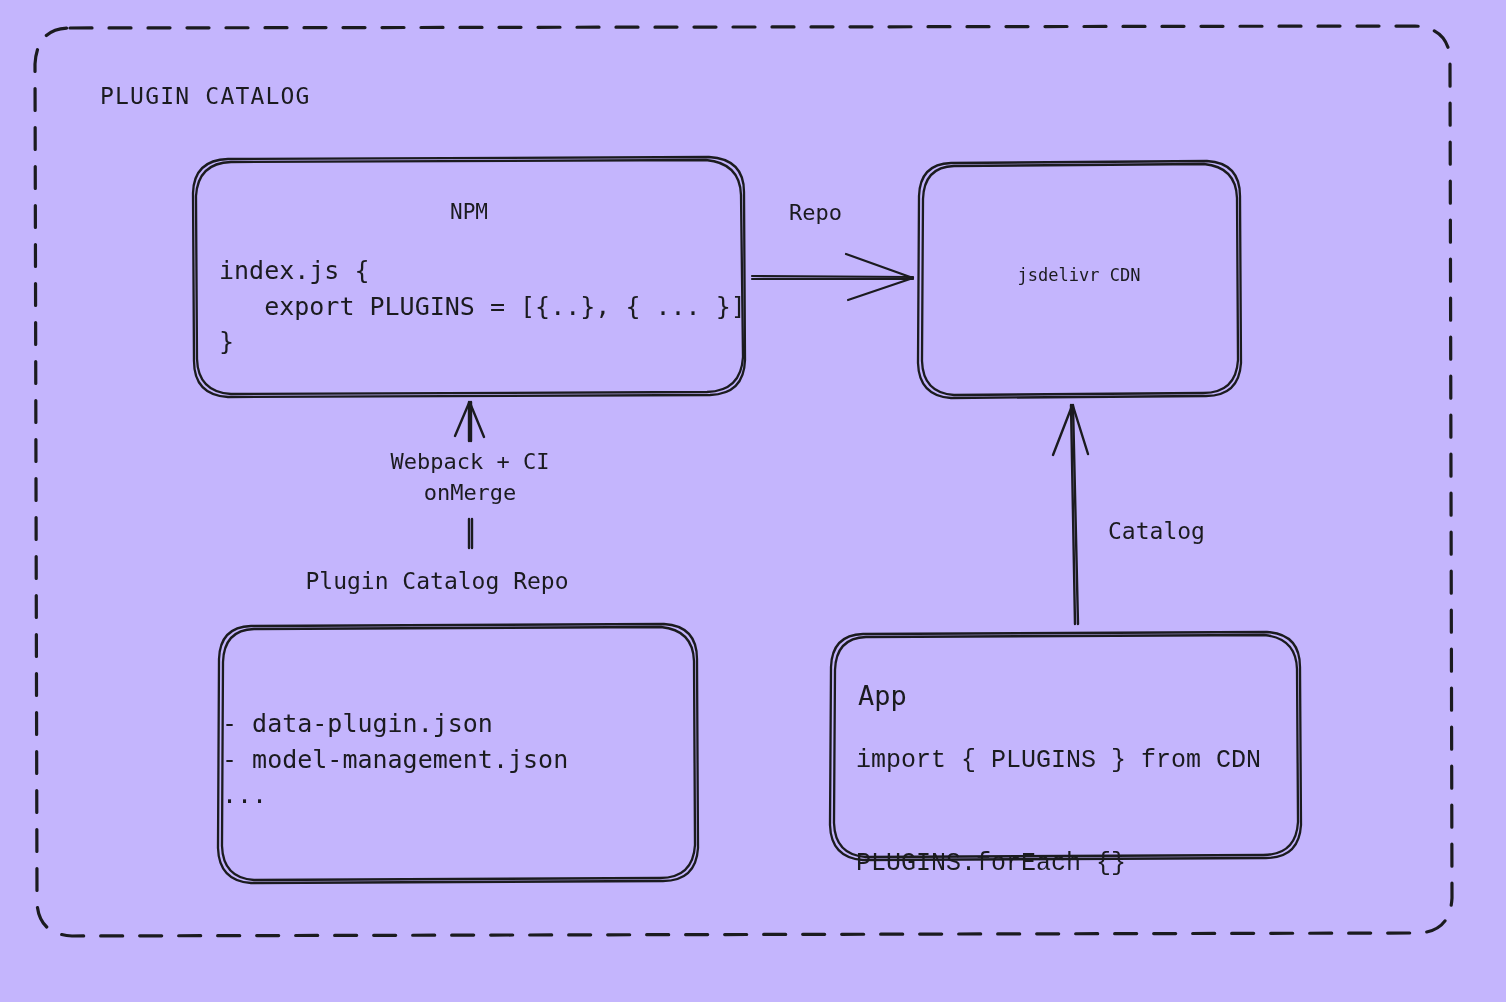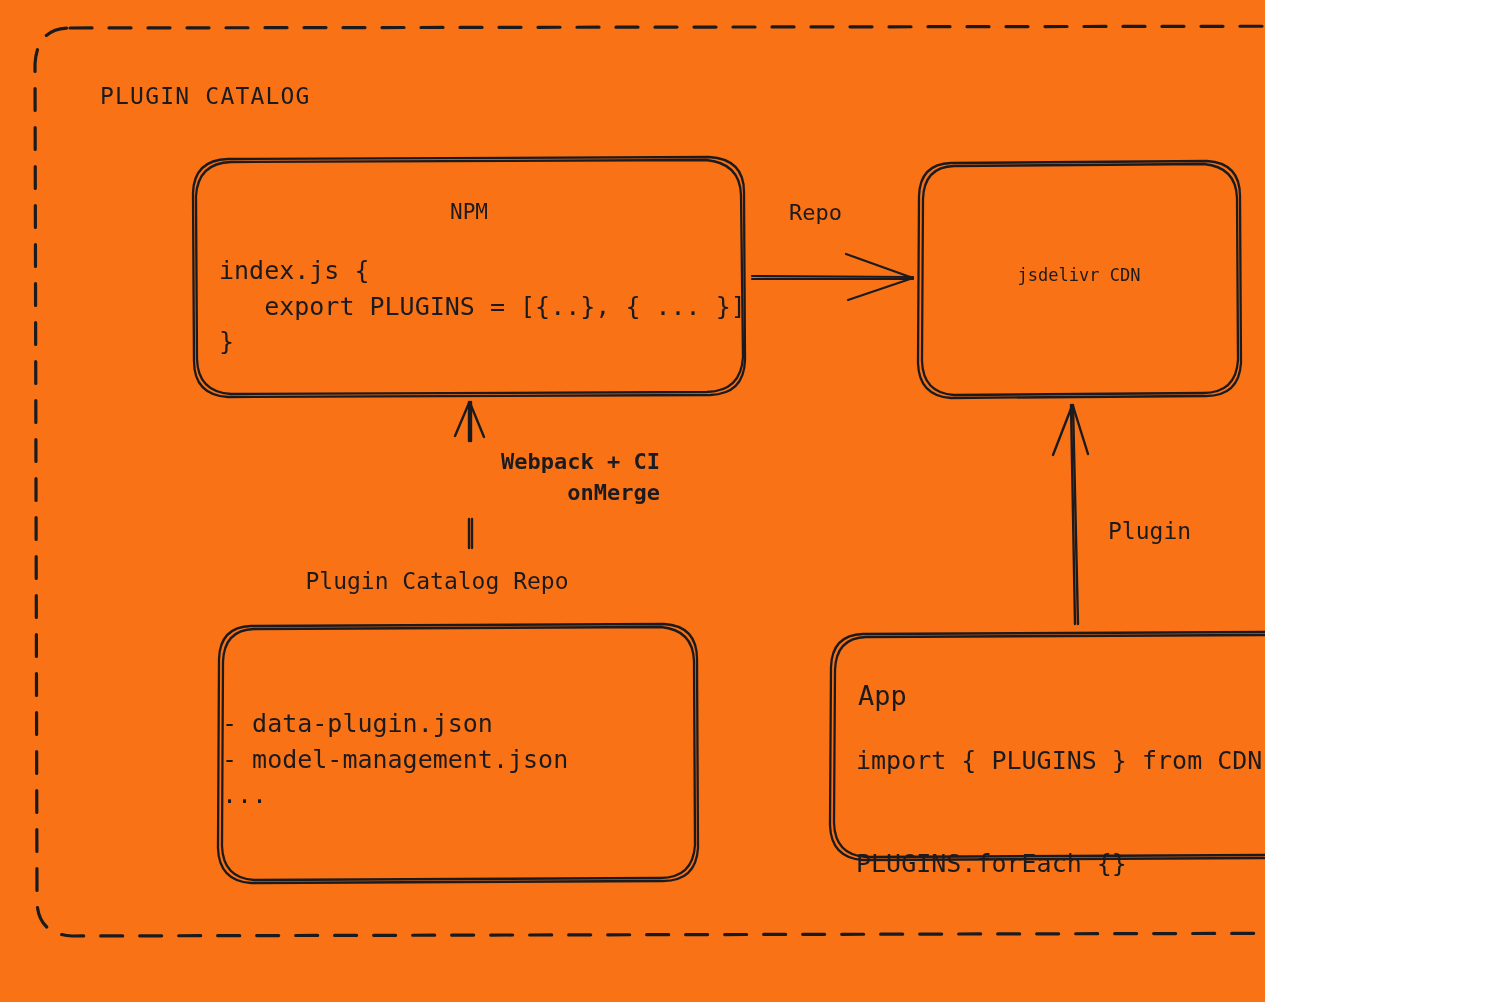--- a/index.html
+++ b/index.html
@@ -2,23 +2,23 @@
 <html><head>
 <meta charset="utf-8">
 <style>
   html, body {
     margin: 0;
     padding: 0;
     background: #ffffff;
   }
   #canvas {
     position: relative;
-    width: 1265px;
+    width: 1506px;
     height: 1002px;
-    background: #f97316;
+    background: #c4b5fd;
     overflow: hidden;
     font-family: "DejaVu Sans Mono", "Liberation Mono", monospace;
   }
   svg.layer {
     position: absolute;
     left: 0;
     top: 0;
     width: 1506px;
     height: 1002px;
     pointer-events: none;
@@ -58,24 +58,23 @@
   }
   #cache-label {
     left: 789px;
     top: 197px;
     font-size: 22px;
   }
   #webpack-label {
     left: 280px;
     top: 446px;
     width: 380px;
-    text-align: right;
+    text-align: center;
     font-size: 22px;
     line-height: 1.42;
-    font-weight: bold;
   }
   #repo-label {
     left: 267px;
     top: 565px;
     width: 340px;
     text-align: center;
     font-size: 23px;
   }
   #repo-code {
     left: 222px;
@@ -91,20 +90,21 @@
   #app-title {
     left: 858px;
     top: 676px;
     font-size: 27px;
   }
   #app-code {
     left: 856px;
     top: 735px;
     font-size: 25px;
     line-height: 2.05;
+    font-family: Liberation Mono, monospace;
   }
 </style>
 </head>
 <body>
 
 <div id="canvas">
 
   <svg class="layer" viewBox="0 0 1506 1002" xmlns="http://www.w3.org/2000/svg">
 
     <g fill="none" stroke="#1b1b1f" stroke-width="3.2" stroke-linecap="round" stroke-linejoin="round" stroke-dasharray="22 17">
@@ -178,21 +178,21 @@
 
   <div class="lbl" id="webpack-label">Webpack + CI
 onMerge</div>
 
   <div class="lbl" id="repo-label">Plugin Catalog Repo</div>
 
   <div class="lbl" id="repo-code">- data-plugin.json
 - model-management.json
 ...</div>
 
-  <div class="lbl" id="import-label">Plugin</div>
+  <div class="lbl" id="import-label">Catalog</div>
 
   <div class="lbl" id="app-title">App</div>
 
   <div class="lbl" id="app-code">import { PLUGINS } from CDN
 
 PLUGINS.forEach {}</div>
 
 </div>
 
 </body></html>

